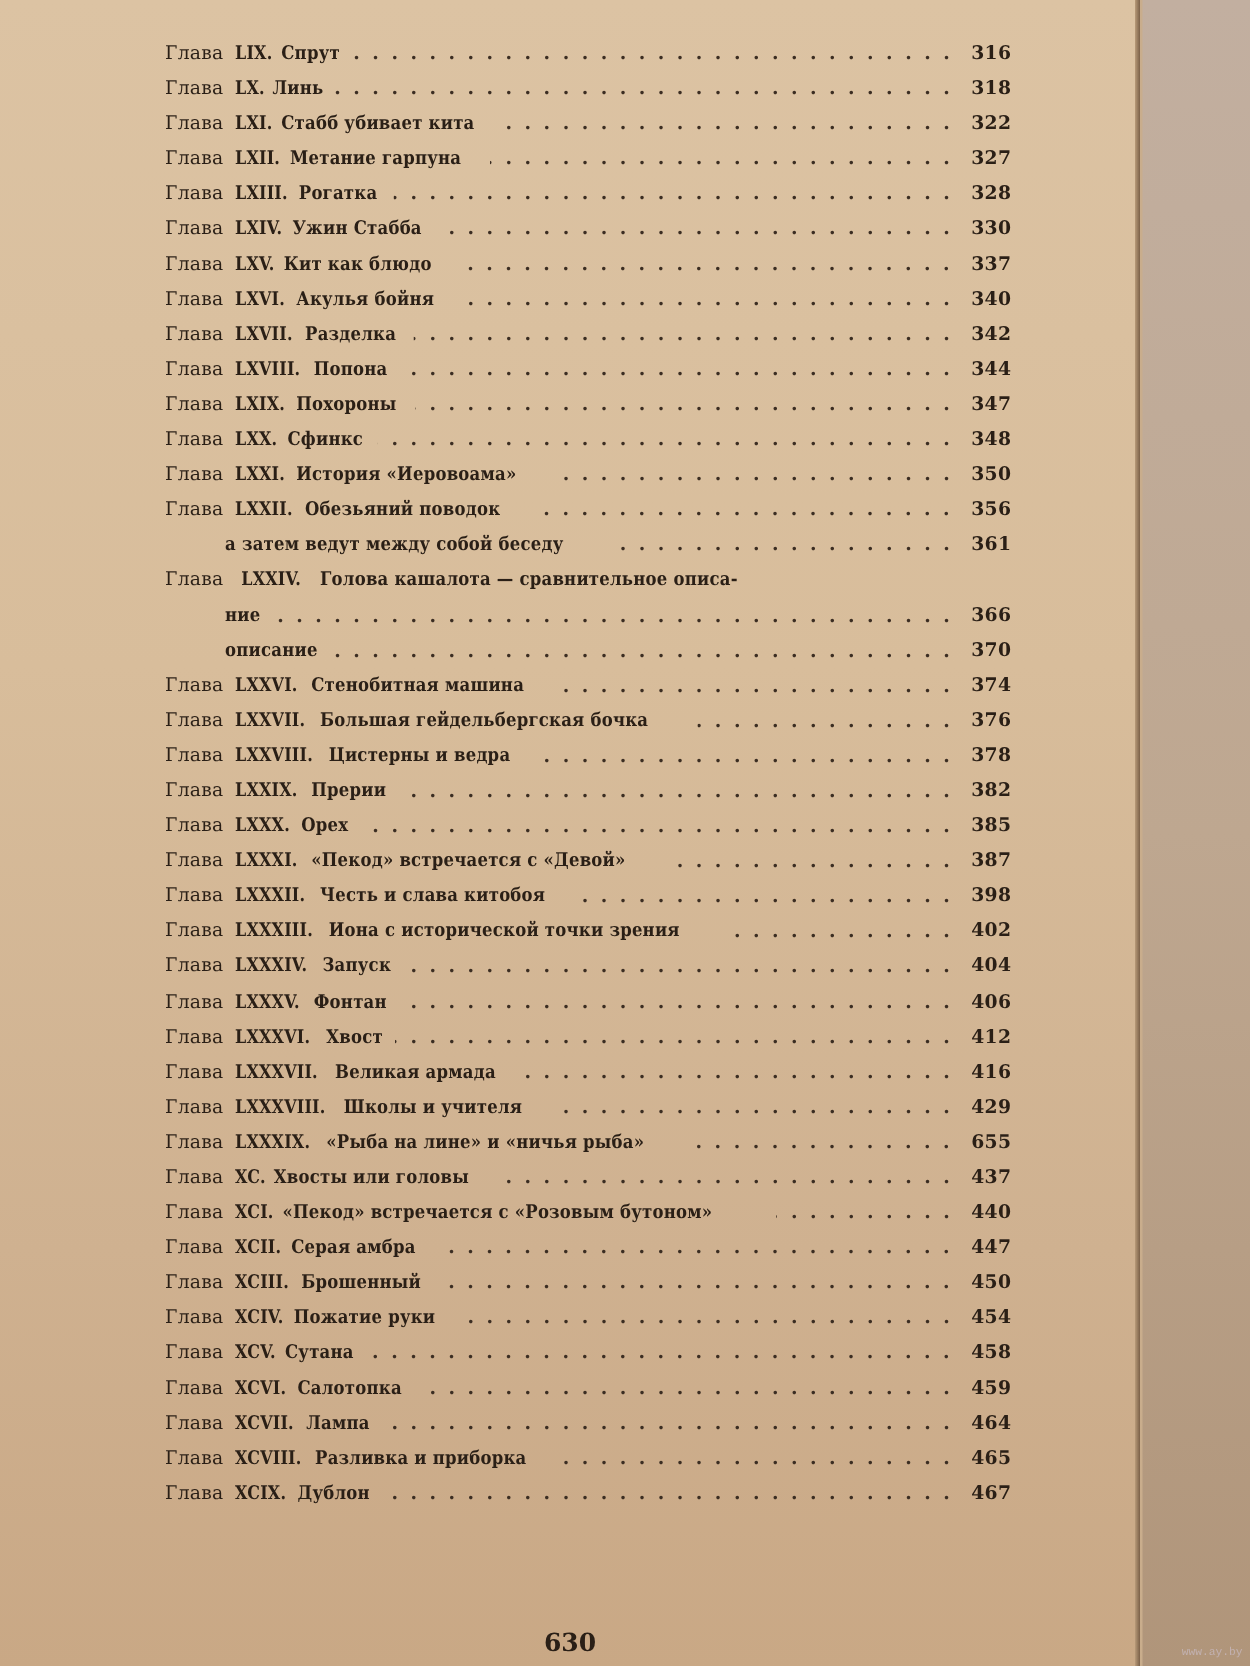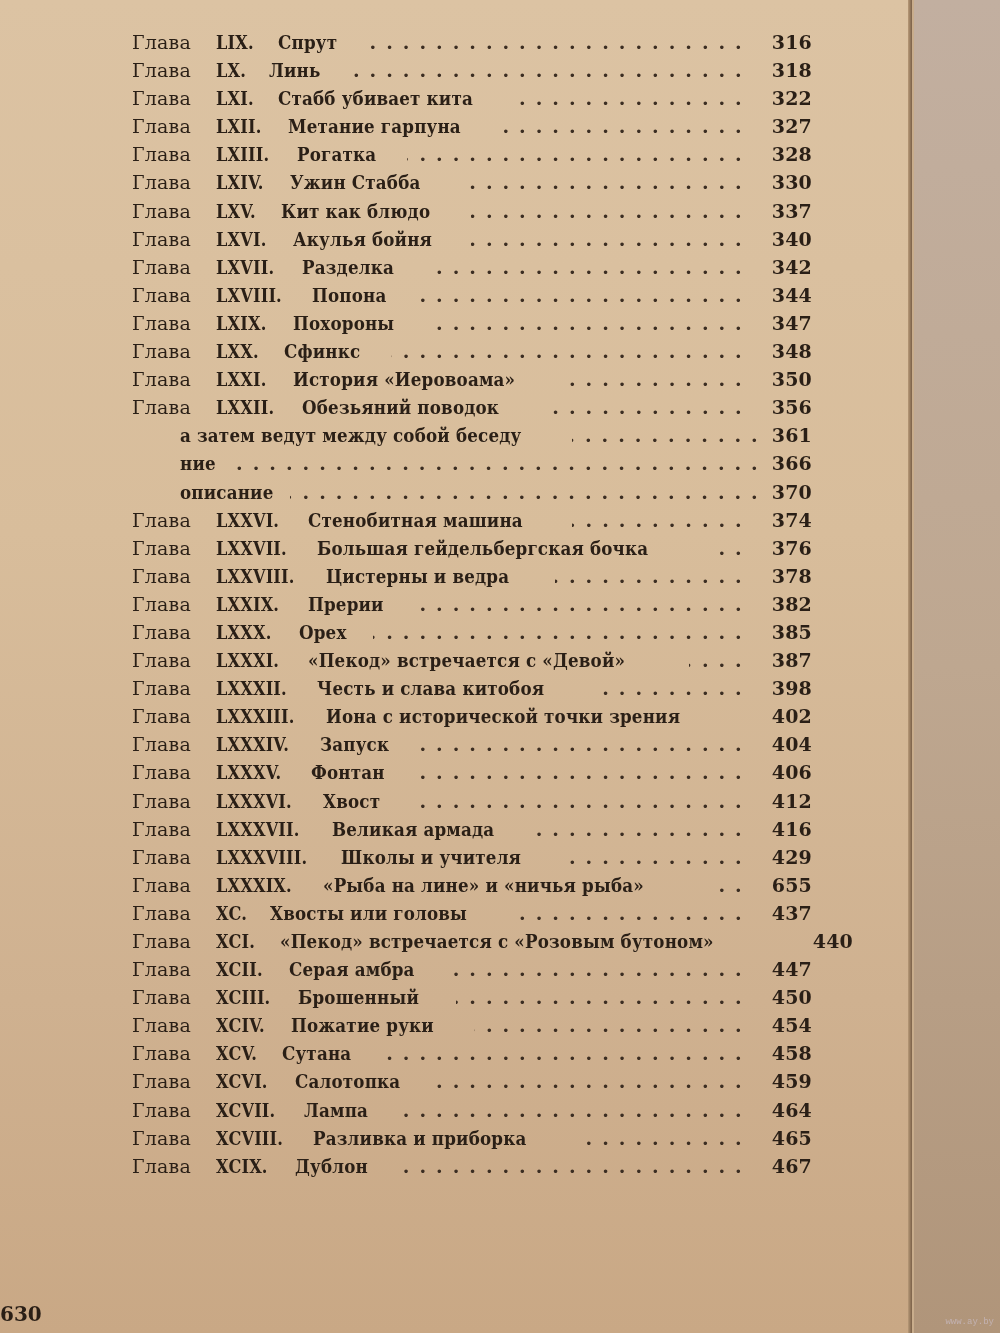--- a/index.html
+++ b/index.html
@@ -41,26 +41,25 @@
     }
     .toc {
       position: absolute;
       left: 132px;
       top: 28px;
       width: 680px;
     }
     .entry {
       display: flex;
       align-items: baseline;
-      font-size: 19px;
+      font-size: 15px;
       line-height: 28.1px;
       color: #2a1f16;
       letter-spacing: 0.2px;
       white-space: nowrap;
-      gap: 16px;
     }
     .entry.wrap {
       display: block;
     }
     .entry .line2 {
       display: flex;
       align-items: baseline;
       padding-left: 48px;
     }
     .entry .chapter-word {
@@ -93,21 +92,21 @@
     .entry .page-num {
       font-weight: bold;
       min-width: 38px;
       text-align: center;
     }
     .footer-page {
       position: absolute;
       left: 0;
       width: 912px;
       top: 1302px;
-      text-align: left;
+      text-align: center;
       font-size: 20px;
       font-weight: bold;
       color: #2a1f16;
     }
     .watermark {
       position: absolute;
       right: 6px;
       bottom: 6px;
       font-family: Liberation Mono, monospace;
       font-size: 9px;
@@ -218,20 +217,25 @@
     <span class="page-num">356</span>
   </div>
       <div class="entry wrap">
     <div class="line2">
       <span class="title cont">а затем ведут между собой беседу</span>
       <span class="leader">............................................................</span>
       <span class="page-num">361</span>
     </div>
   </div>
       <div class="entry wrap">
+    <div class="line1">
+      <span class="chapter-word">Глава</span>
+      <span class="numeral">LXXIV.</span>
+      <span class="title">Голова кашалота — сравнительное описа-</span>
+    </div>
     <div class="line2">
       <span class="title cont">ние</span>
       <span class="leader">............................................................</span>
       <span class="page-num">366</span>
     </div>
   </div>
       <div class="entry wrap">
     <div class="line2">
       <span class="title cont">описание</span>
       <span class="leader">............................................................</span>

